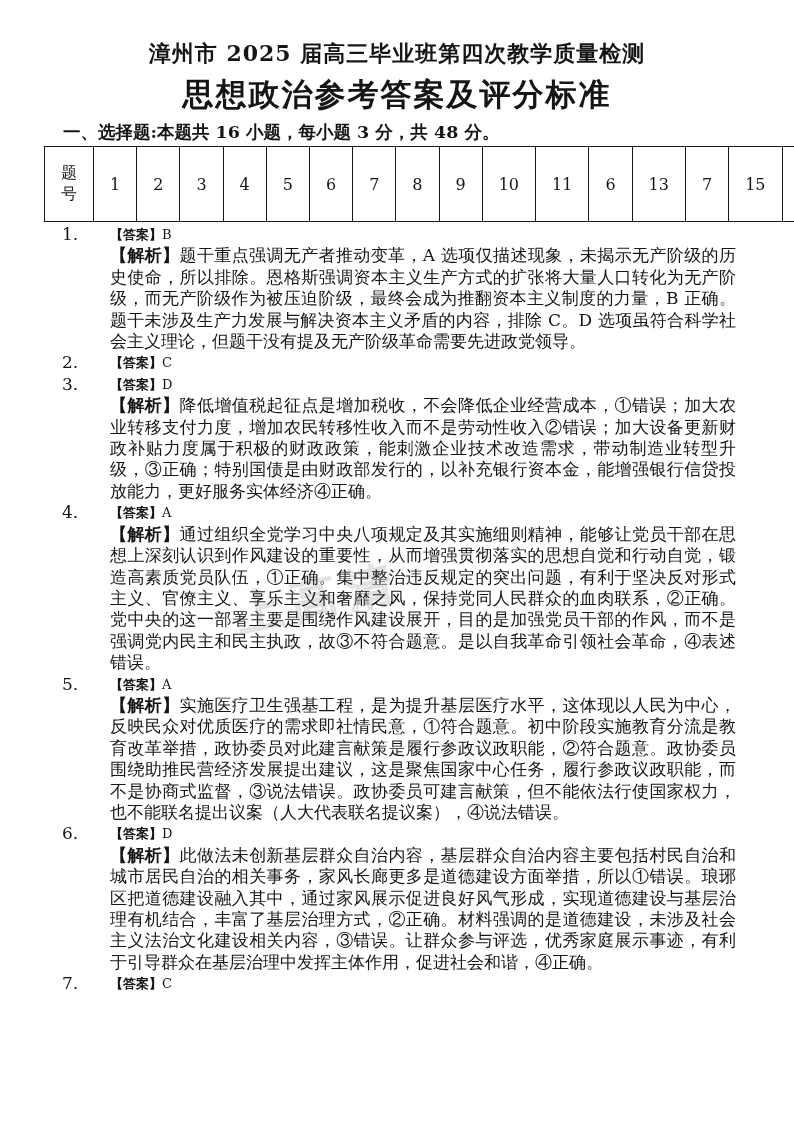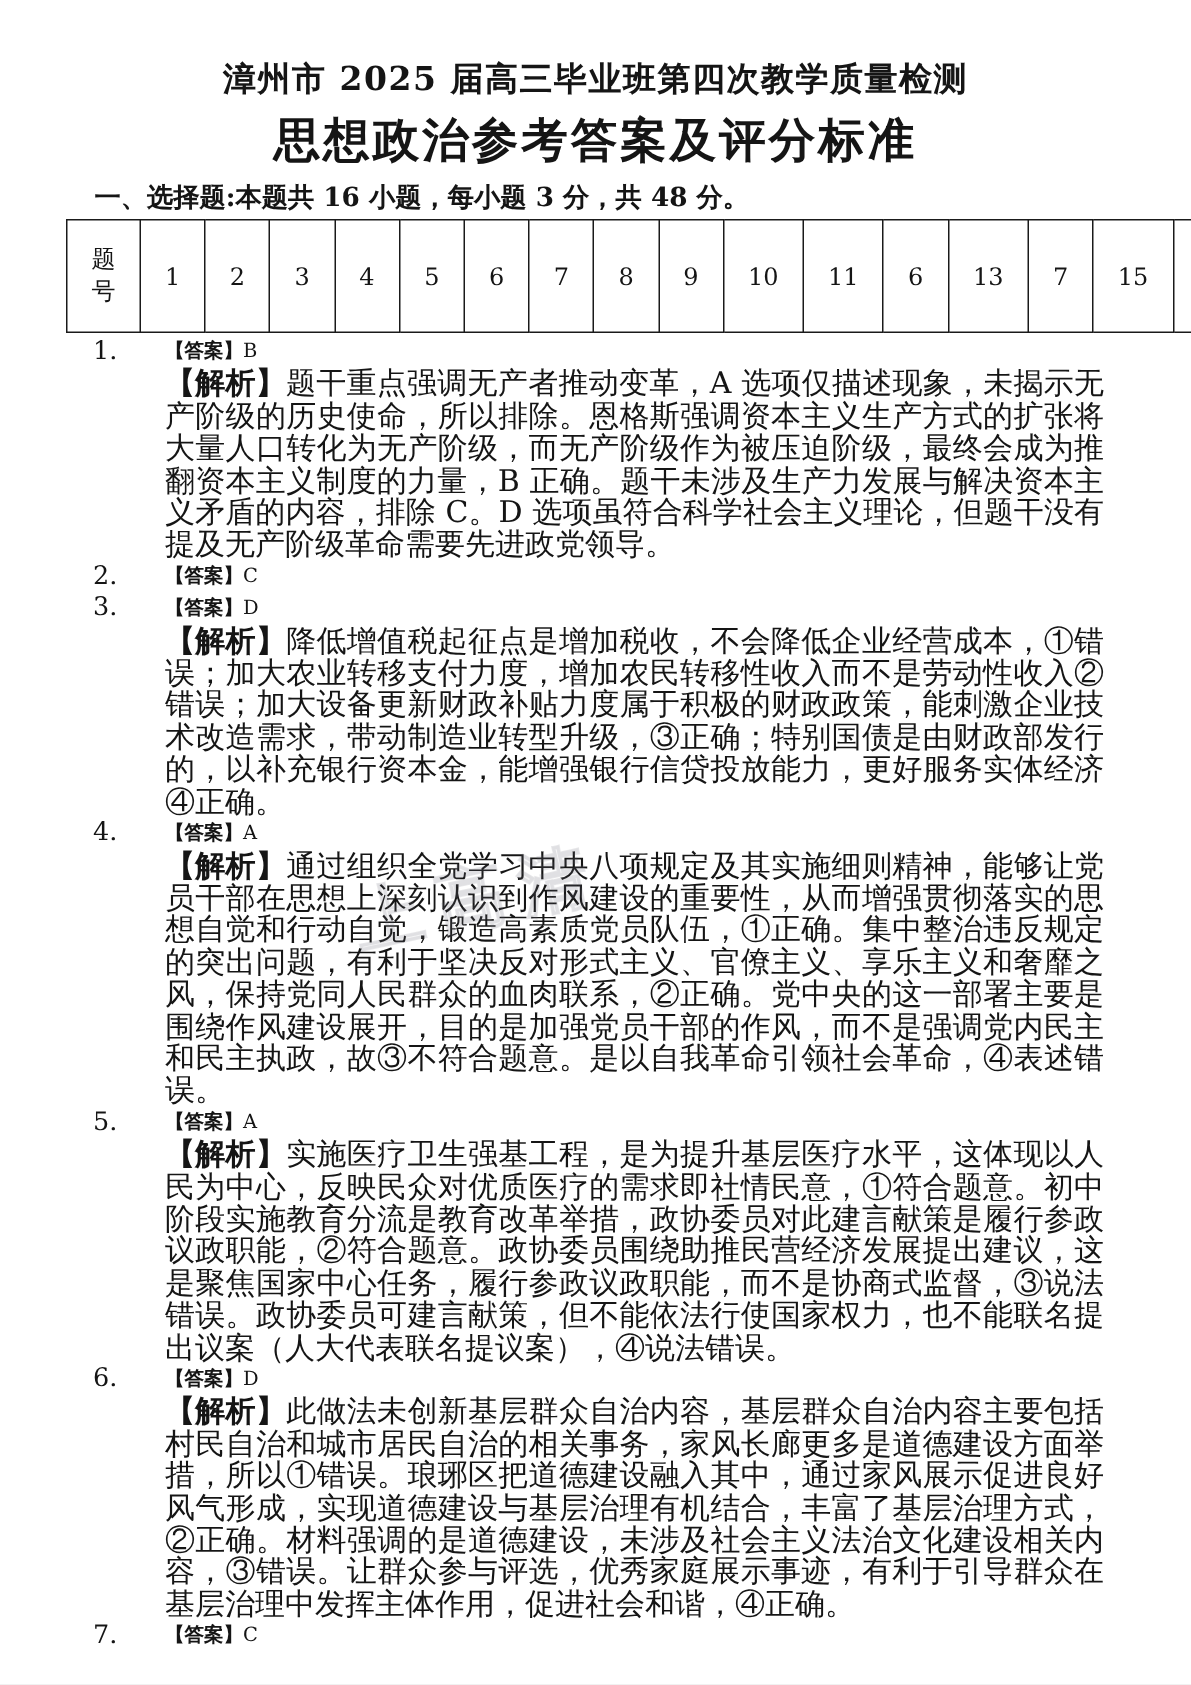--- a/index.html
+++ b/index.html
@@ -63,21 +63,21 @@
     line-height:21.4px;
   }
   .item-body { flex:1; }
   .answer-line {
     font-size:13px;
     line-height:21.4px;
     font-weight:bold;
   }
   .answer-line .ansletter { font-weight:normal; }
   .analysis {
-    font-size:20px;
+    font-size:17px;
     line-height:21.4px;
     text-align:justify;
     text-justify:inter-ideograph;
   }
   .analysis .lbl { font-weight:bold; }
   .watermark {
     position:absolute;
     left:235px; top:568px;
     font-family:"DejaVu Sans","Liberation Sans",sans-serif;
     font-size:46px;

